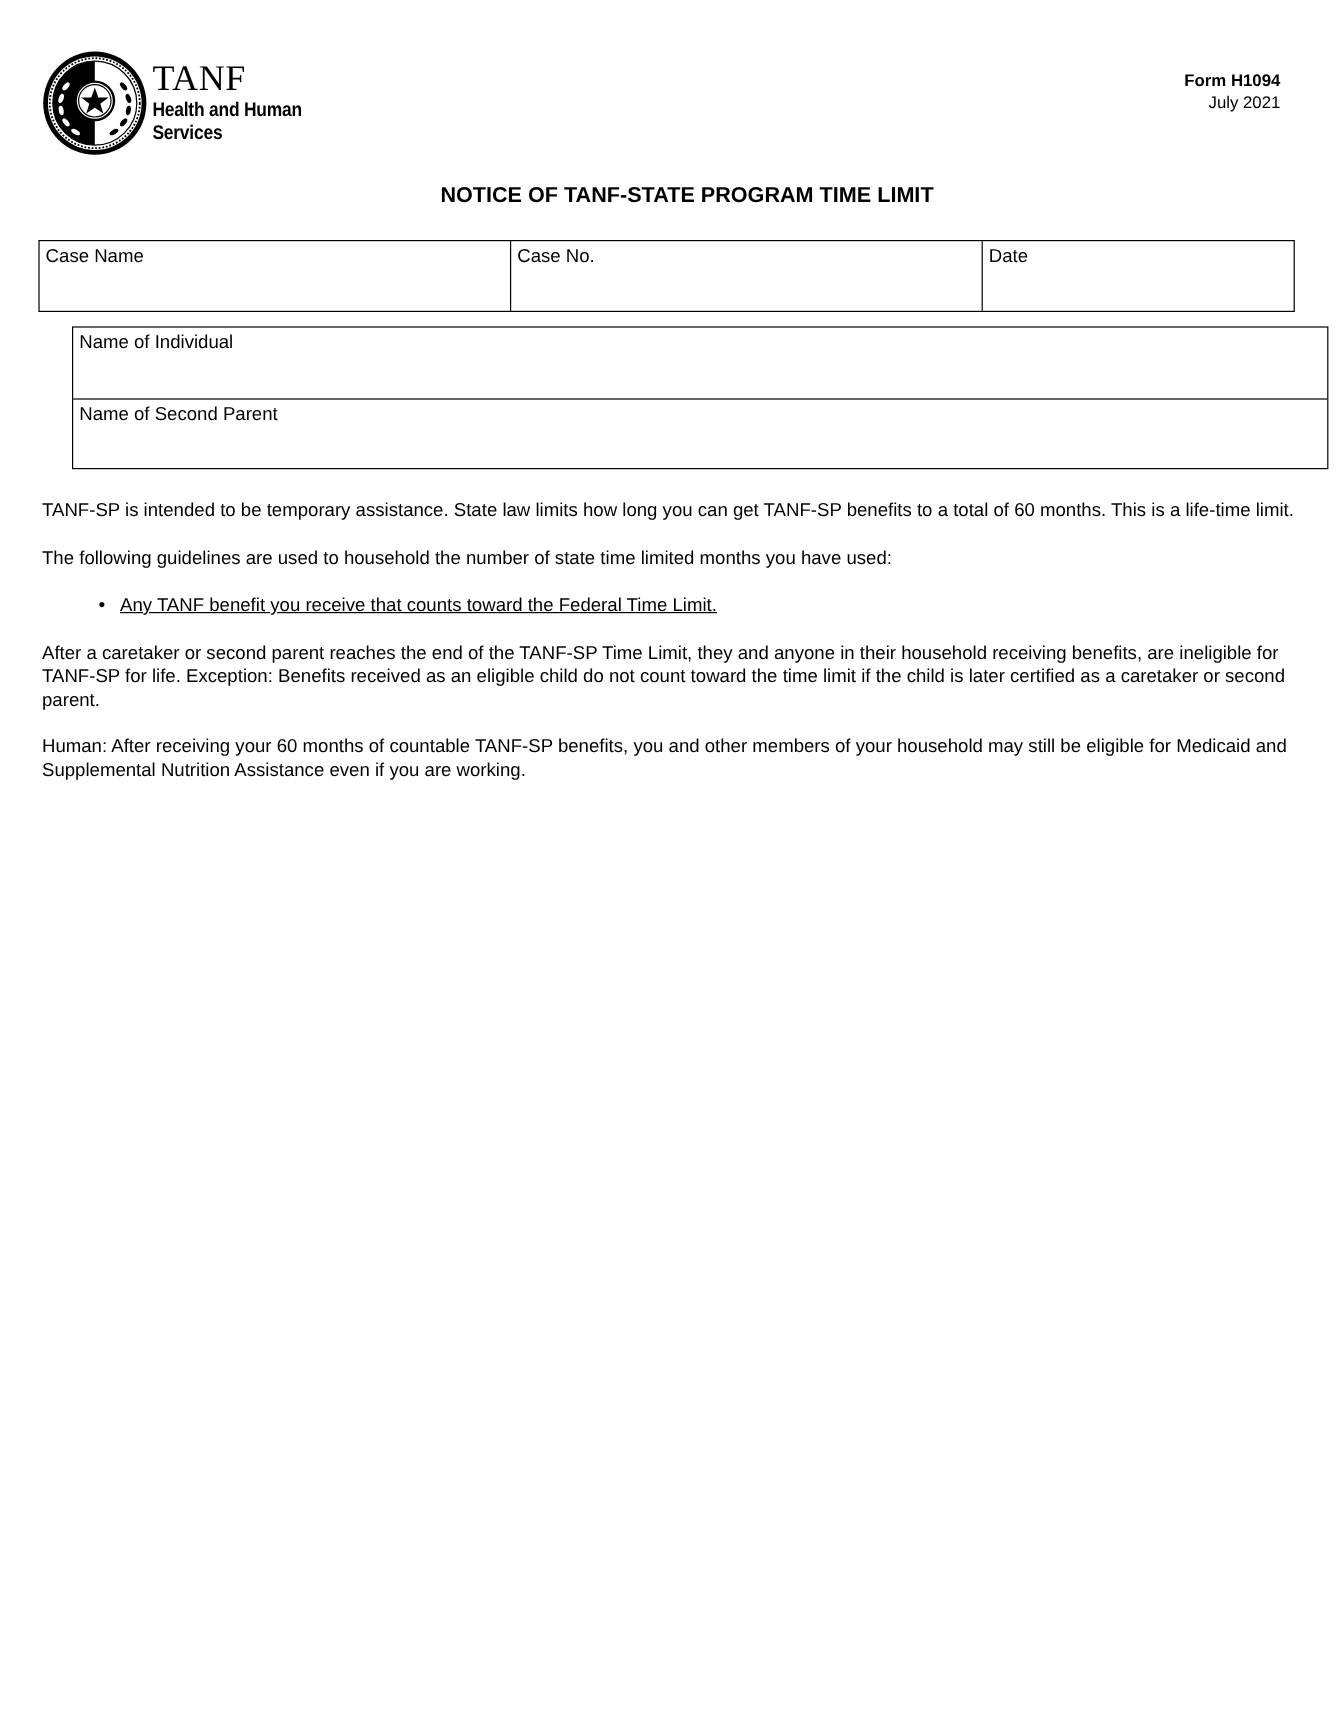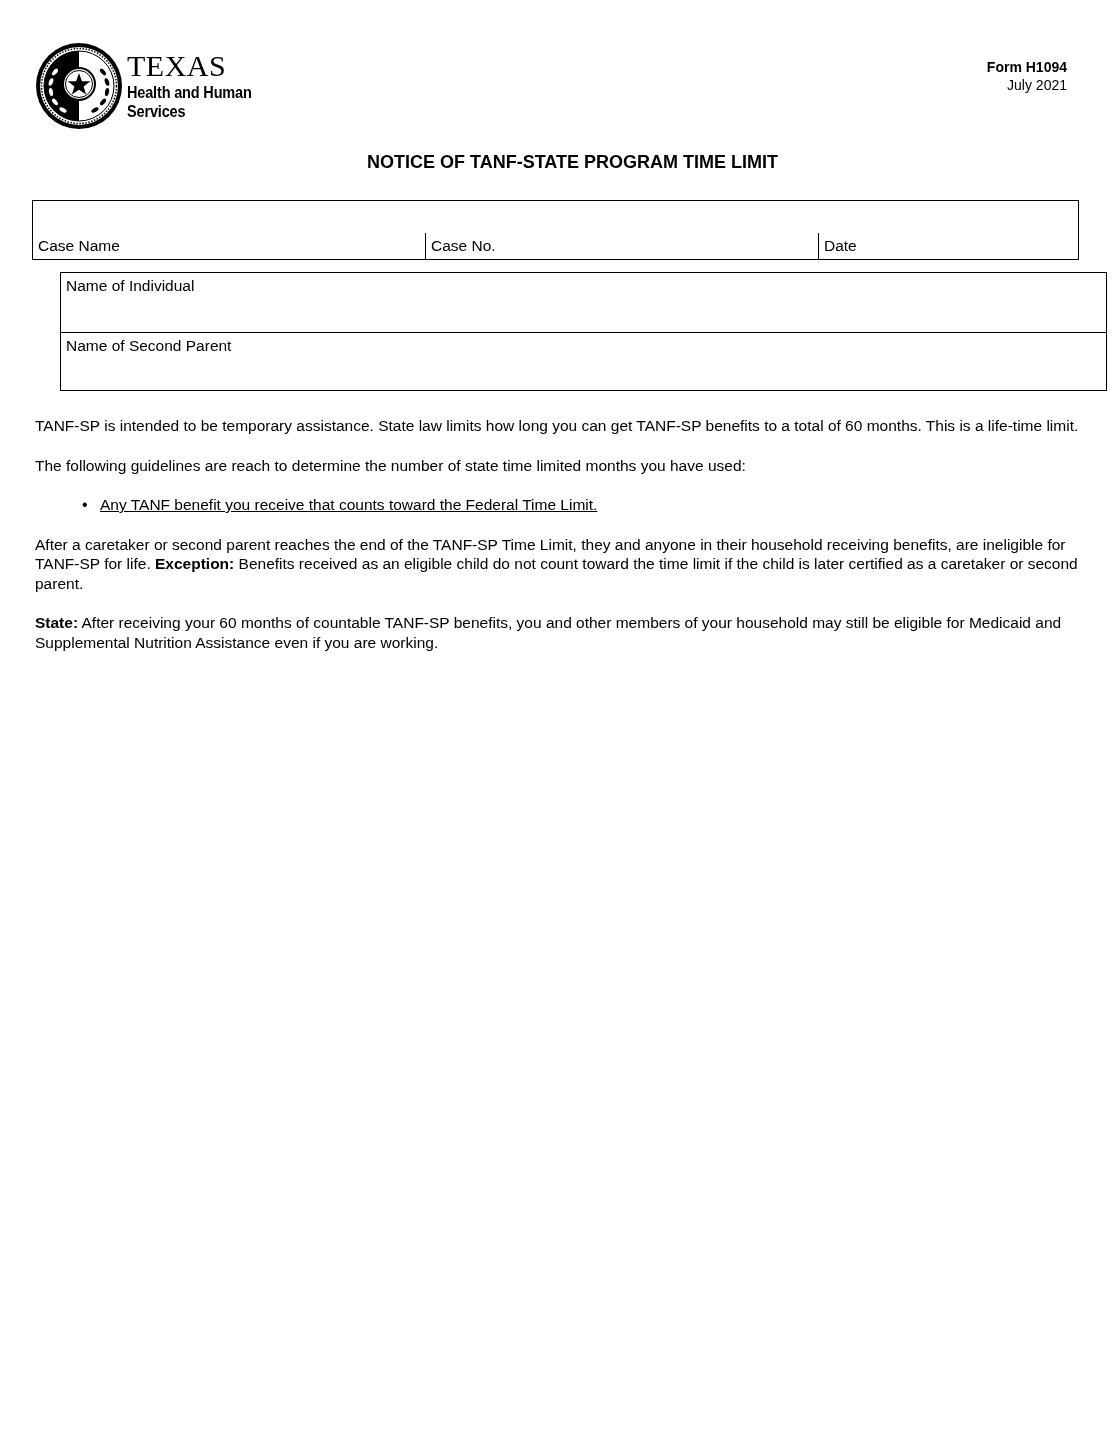--- a/index.html
+++ b/index.html
@@ -8,33 +8,33 @@
       font-family: "Liberation Sans", sans-serif; color: #000;
     }
     .logo { position: absolute; left: 35px; top: 42px; display: flex; align-items: center; }
     .seal { width: 88px; height: 88px; }
     .logo-text { margin-left: 4px; line-height: 1; }
     .logo-texas { font-family: "Liberation Serif", serif; font-size: 30px; letter-spacing: 0.5px; display: block; margin-top: -2px; }
     .logo-sub { font-family: "Liberation Sans", sans-serif; font-size: 16.5px; font-weight: bold; display: block; margin-top: 3px; transform: scaleX(0.88); transform-origin: left; letter-spacing: -0.2px; }
     .form-id { position: absolute; right: 46px; top: 58px; text-align: right; font-size: 14px; line-height: 18px; }
     .form-id .num { font-weight: bold; }
     .title { position: absolute; left: 16px; width: 1113px; top: 152px; text-align: center; font-size: 18px; font-weight: bold; }
-    .box { position: absolute; left: 32px; width: 1047px; border: 1.3px solid #000; box-sizing: border-box; align-items: flex-end; }
+    .box { position: absolute; left: 32px; width: 1047px; border: 1.3px solid #000; box-sizing: border-box; }
     .box1 { top: 200px; height: 60px; display: flex; }
     .cell { border-right: 1px solid #000; padding: 4px 5px; font-size: 15.5px; box-sizing: border-box; }
     .cell:last-child { border-right: none; }
     .box2 { top: 272px; height: 119px; margin-left: 28px; }
     .row { height: 59px; padding: 4px 5px; font-size: 15.5px; box-sizing: border-box; }
     .row + .row { border-top: 1px solid #000; }
     .body-text { position: absolute; left: 35px; width: 1045px; top: 416px; font-size: 15.5px; line-height: 19.5px; }
     .body-text p { margin: 0 0 20px 0; }
     .body-text ul { margin: 0 0 20px 0; padding-left: 65px; list-style: none; text-decoration: underline; }
     .body-text li { position: relative; }
     .body-text li::before { content: "\2022"; position: absolute; left: -18px; font-size: 16px; }
-    b { font-weight: bold; }
+    b { font-weight: normal; }
   </style>
 </head>
 <body>
 
 <div class="logo">
   <svg class="seal" viewBox="0 0 88 88">
     <circle cx="44" cy="44" r="43" fill="#000"></circle>
     <circle cx="44" cy="44" r="39" fill="#fff"></circle>
     <circle cx="44" cy="44" r="37.5" fill="none" stroke="#000" stroke-width="1.5" stroke-dasharray="1.5 1.5"></circle>
     <circle cx="44" cy="44" r="35" fill="#000"></circle>
@@ -53,21 +53,21 @@
       <ellipse cx="72" cy="50" rx="4" ry="2" transform="rotate(100 72 50)"></ellipse>
       <ellipse cx="68" cy="60" rx="4" ry="2" transform="rotate(130 68 60)"></ellipse>
       <ellipse cx="60" cy="68" rx="4" ry="2" transform="rotate(150 60 68)"></ellipse>
     </g>
     <circle cx="44" cy="42" r="17" fill="#000"></circle>
     <circle cx="44" cy="42" r="15" fill="#fff"></circle>
     <circle cx="44" cy="42" r="13.5" fill="none" stroke="#000" stroke-width="1"></circle>
     <polygon points="44,31 46.9,39.2 55.4,39.3 48.6,44.4 51.1,52.6 44,47.7 36.9,52.6 39.4,44.4 32.6,39.3 41.1,39.2" fill="#000"></polygon>
   </svg>
   <div class="logo-text">
-    <span class="logo-texas">TEXAS</span>
+    <span class="logo-texas">TANF</span>
     <span class="logo-sub">Health and Human</span>
     <span class="logo-sub">Services</span>
   </div>
 </div>
 
 <div class="form-id">
   <div class="num">Form H1094</div>
   <div>July 2021</div>
 </div>
 
@@ -89,19 +89,19 @@
   <div class="row">
     <span>Name of Individual</span>
   </div>
   <div class="row">
     <span>Name of Second Parent</span>
   </div>
 </div>
 
 <div class="body-text">
   <p>TANF-SP is intended to be temporary assistance. State law limits how long you can get TANF-SP benefits to a total of 60 months. This is a life-time limit.</p>
-  <p>The following guidelines are reach to determine the number of state time limited months you have used:</p>
+  <p>The following guidelines are used to household the number of state time limited months you have used:</p>
   <ul>
     <li>Any TANF benefit you receive that counts toward the Federal Time Limit.</li>
   </ul>
   <p><span>After a caretaker or second parent reaches the end of the TANF-SP Time Limit, they and anyone in their household receiving benefits, are ineligible for TANF-SP for life. </span><b>Exception:</b><span> Benefits received as an eligible child do not count toward the time limit if the child is later certified as a caretaker or second parent.</span></p>
-  <p><b>State:</b><span> After receiving your 60 months of countable TANF-SP benefits, you and other members of your household may still be eligible for Medicaid and Supplemental Nutrition Assistance even if you are working.</span></p>
+  <p><b>Human:</b><span> After receiving your 60 months of countable TANF-SP benefits, you and other members of your household may still be eligible for Medicaid and Supplemental Nutrition Assistance even if you are working.</span></p>
 </div>
 
 </body></html>

